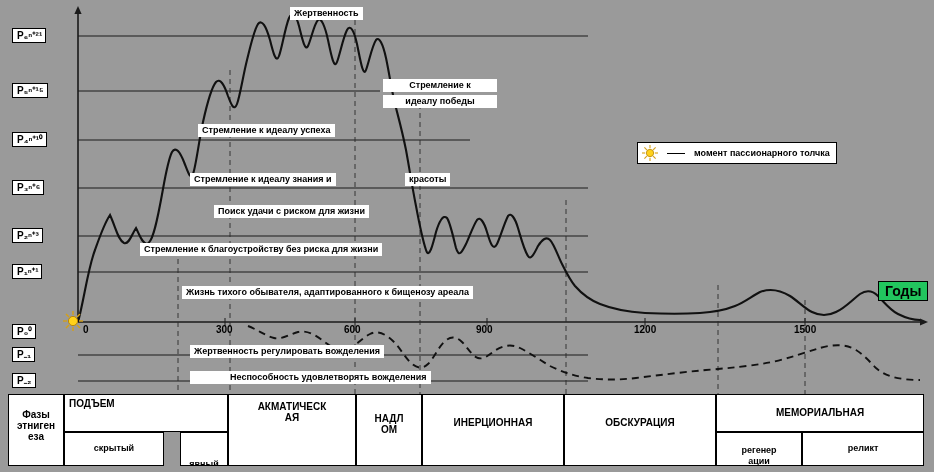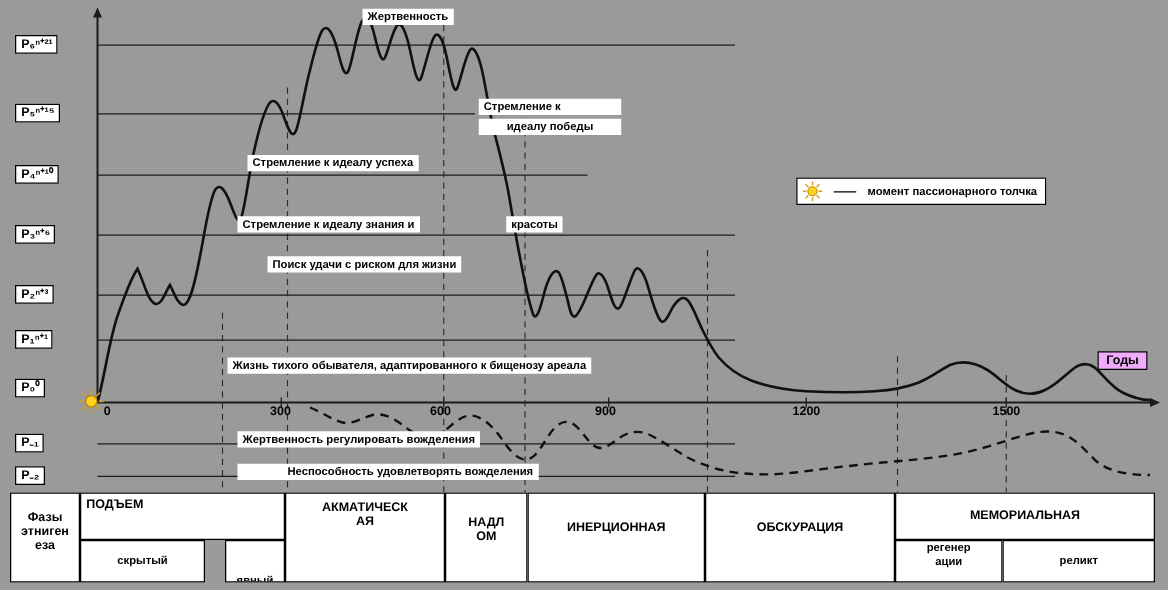--- a/index.html
+++ b/index.html
@@ -51,23 +51,23 @@
   .xtick{
     position:absolute;
     font-size:10px;
     font-weight:bold;
     color:#000;
     background:transparent;
   }
 
   .years{
     position:absolute;
-    background:#f0abfc;
+    background:#22c55e;
     border:1px solid #000;
-    font-size:10px;
+    font-size:14px;
     font-weight:bold;
     padding:1px 6px;
   }
 
   
   #table{
     position:absolute;
     left:8px;top:394px;
     width:916px;height:72px;
     font-size:10px;
@@ -221,21 +221,21 @@
          C910,380 916,380 920,380"></path>
 
   </svg>
 
   <div class="ylab" style="left:12px;top:28px;">Р₆ⁿ⁺²¹</div>
   <div class="ylab" style="left:12px;top:83px;">Р₅ⁿ⁺¹⁵</div>
   <div class="ylab" style="left:12px;top:132px;">Р₄ⁿ⁺¹⁰</div>
   <div class="ylab" style="left:12px;top:180px;">Р₃ⁿ⁺⁶</div>
   <div class="ylab" style="left:12px;top:228px;">Р₂ⁿ⁺³</div>
   <div class="ylab" style="left:12px;top:264px;">Р₁ⁿ⁺¹</div>
-  <div class="ylab" style="left:12px;top:303px;">Р₀⁰</div>
+  <div class="ylab" style="left:12px;top:324px;">Р₀⁰</div>
   <div class="ylab" style="left:12px;top:347px;">Р₋₁</div>
   <div class="ylab" style="left:12px;top:373px;">Р₋₂</div>
 
   <svg class="sun" style="left:63px;top:311px;width:20px;height:20px;" viewBox="0 0 20 20">
     <g stroke="#d4a017" stroke-width="1.4">
       <line x1="10" y1="0" x2="10" y2="4"></line>
         <line x1="10" y1="16" x2="10" y2="20"></line>
       <line x1="0" y1="10" x2="4" y2="10"></line>
         <line x1="16" y1="10" x2="20" y2="10"></line>
       <line x1="3" y1="3" x2="6" y2="6"></line>
@@ -268,30 +268,31 @@
           <line x1="6" y1="14" x2="3" y2="17"></line>
       </g>
       <circle cx="10" cy="10" r="4.6" fill="#ffd11a" stroke="#b8860b" stroke-width="1"></circle>
     </svg>
     <span style="display:inline-block;width:18px;height:0;border-top:1.6px solid #000;"></span>
     <span>момент пассионарного толчка</span>
   </div>
 
   <div class="note" style="left:290px;top:7px;">Жертвенность</div>
 
-  <div class="note" style="left:383px;top:79px;width:106px;text-align:left;">Стремление к</div>
+  <div class="note" style="left:383px;top:79px;width:106px;text-align:center;">Стремление к</div>
   <div class="note" style="left:383px;top:95px;width:106px;text-align:center;">идеалу победы</div>
 
   <div class="note" style="left:198px;top:124px;">Стремление к идеалу успеха</div>
 
   <div class="note" style="left:190px;top:173px;">Стремление к идеалу знания и</div>
   <div class="note" style="left:405px;top:173px;">красоты</div>
 
   <div class="note" style="left:192px;top:205px;margin-left:22px;">Поиск удачи с риском для жизни</div>
 
+  <div class="note" style="left:140px;top:243px;">Стремление к благоустройству без риска для жизни</div>
 
   <div class="note" style="left:182px;top:286px;">Жизнь тихого обывателя, адаптированного к бищенозу ареала</div>
 
   <div class="note" style="left:190px;top:345px;">Жертвенность регулировать вожделения</div>
   <div class="note" style="left:190px;top:371px;padding-left:40px;">Неспособность удовлетворять вожделения</div>
 
   <div id="table">
 
     <div class="cell center" style="left:0;top:0;width:56px;height:72px;padding-top:14px;">
       <div>Фазы</div>
@@ -323,21 +324,21 @@
       <span>ОБСКУРАЦИЯ</span>
     </div>
 
     <div class="cell center" style="left:414px;top:0;width:142px;height:72px;padding-top:22px;">
       <span>ИНЕРЦИОННАЯ</span>
     </div>
 
     <div class="cell center" style="left:708px;top:0;width:208px;height:38px;padding-top:12px;">
       <span>МЕМОРИАЛЬНАЯ</span>
     </div>
-    <div class="cell center small" style="left:708px;top:38px;width:86px;height:34px;padding-top:0;">
+    <div class="cell center small" style="left:708px;top:38px;width:86px;height:34px;padding-top:12px;">
       <div>регенер</div>
       <div>ации</div>
     </div>
     <div class="cell center small" style="left:794px;top:38px;width:122px;height:34px;padding-top:10px;">
       <span>реликт</span>
     </div>
 
   </div>
 
 </div>

